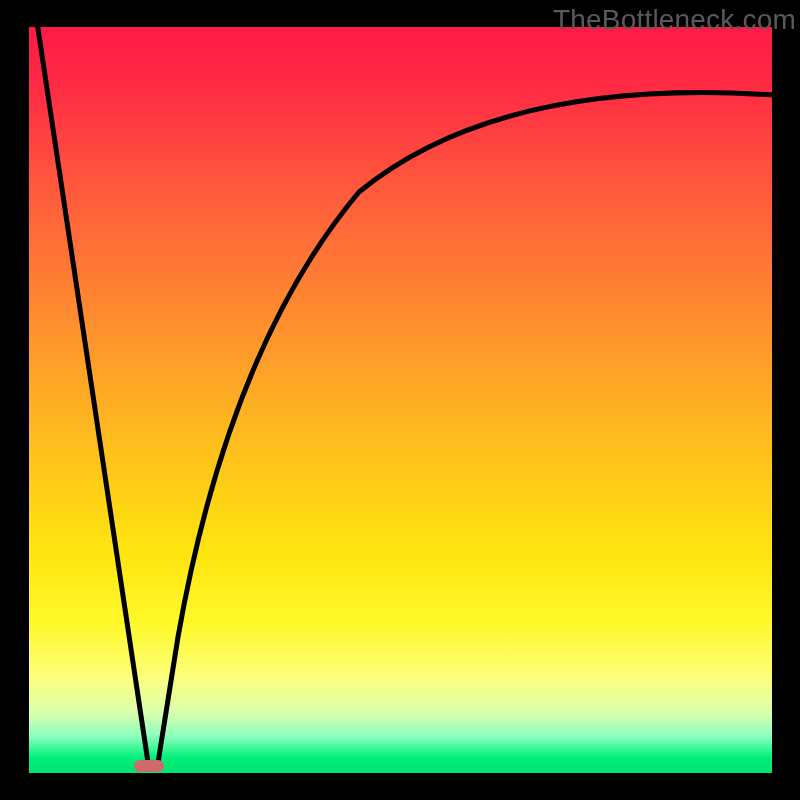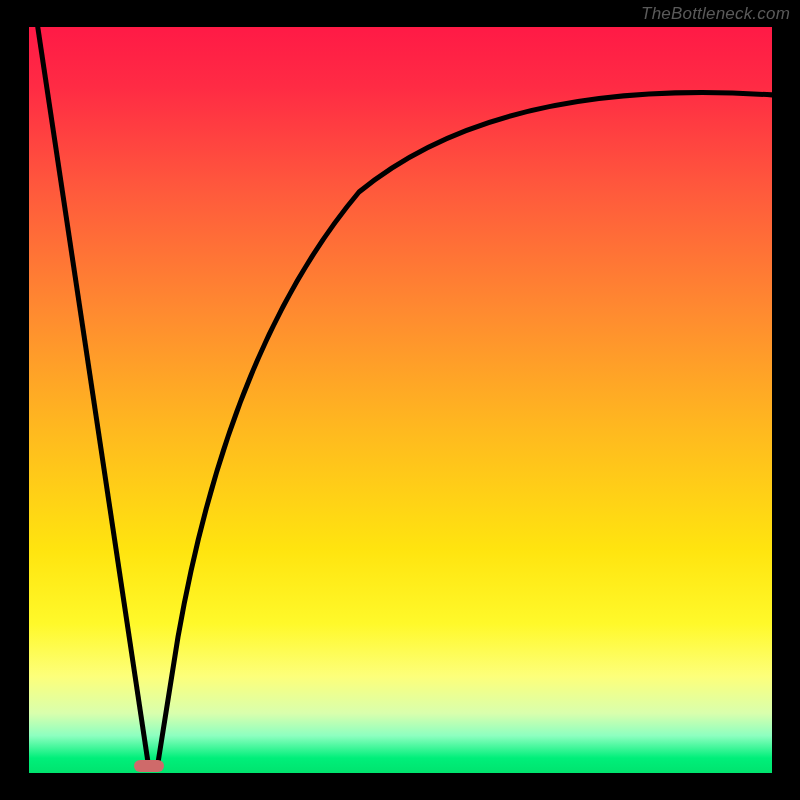--- a/index.html
+++ b/index.html
@@ -56,26 +56,25 @@
     width: 30px;
     height: 12px;
     border-radius: 6px;
     background: #cf6a6a;
     left: 105px;
     bottom: 1px;
   }
   .watermark {
     position: absolute;
     top: 4px;
-    right: 10px;
+    right: 4px;
     font-family: Arial, Helvetica, sans-serif;
-    font-size: 17px;
+    font-size: 28px;
     color: #5a5a5a;
     letter-spacing: 0.2px;
-    font-style: italic;
   }
 </style>
 </head>
 <body>
 
 <div class="frame">
 
   <div class="plot-area">
     <div class="gradient"></div>
 

